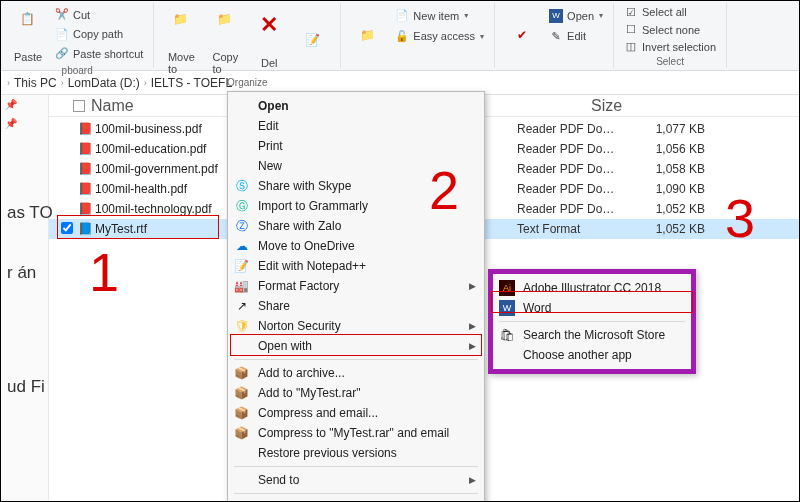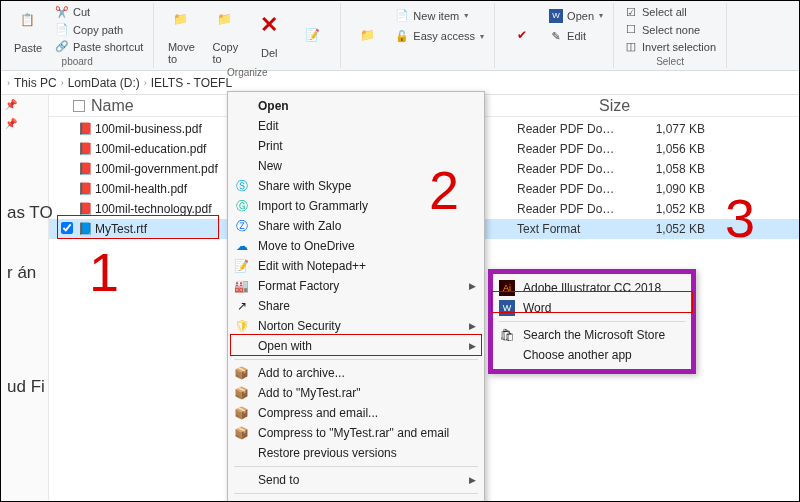--- a/index.html
+++ b/index.html
@@ -5,40 +5,40 @@
 * { margin: 0; padding: 0; box-sizing: border-box; font-family: "Segoe UI", Tahoma, sans-serif; }
 body { background: #fff; width: 800px; height: 502px; overflow: hidden; position: relative; border: 1px solid #000; font-size: 12px; }
 
 
 .ribbon { background: #f5f6f7; border-bottom: 1px solid #dadbdc; height: 70px; display: flex; padding: 2px 0; }
 .ribbon-group { display: flex; flex-direction: column; border-right: 1px solid #e1e1e1; padding: 0 6px; height: 100%; }
 .ribbon-group-inner { display: flex; gap: 2px; flex: 1; }
 .ribbon-group-label { text-align: center; font-size: 10px; color: #666; padding-bottom: 1px; }
 .ribbon-big { display: flex; flex-direction: column; align-items: center; justify-content: center; width: 42px; padding: 2px; cursor: default; }
 .ribbon-big .ico { width: 28px; height: 28px; display: flex; align-items: center; justify-content: center; }
-.ribbon-big .lbl { font-size: 11px; color: #444; margin-top: 8px; }
+.ribbon-big .lbl { font-size: 11px; color: #444; margin-top: 18px; }
 .ribbon-col { display: flex; flex-direction: column; justify-content: space-evenly; padding: 0 2px; }
 .ribbon-small { display: flex; align-items: center; gap: 4px; font-size: 11px; color: #444; padding: 1px 2px; cursor: default; white-space: nowrap; }
 .ribbon-small .ico { width: 14px; height: 14px; display: flex; align-items: center; justify-content: center; }
 .chev { font-size: 8px; color: #666; margin-left: 1px; }
 
 
 .breadcrumb { height: 24px; display: flex; align-items: center; padding: 0 6px; border-bottom: 1px solid #e1e1e1; font-size: 12px; color: #333; gap: 4px; }
 .breadcrumb .sep { color: #888; font-size: 9px; }
 
 
 .content { display: flex; height: calc(100% - 94px); position: relative; }
 .sidebar { width: 48px; border-right: 1px solid #e8e8e8; background: #fafafa; }
 .pin { color: #888; font-size: 10px; padding: 4px; }
 .sidebar-item { font-size: 17px; color: #333; padding: 4px 6px; white-space: nowrap; }
 
 .main { flex: 1; }
 .col-header { display: flex; border-bottom: 1px solid #e8e8e8; font-size: 16px; color: #555; height: 22px; align-items: center; }
 .hdr-name { flex: 1; padding-left: 24px; display: flex; align-items: center; gap: 6px; }
-.hdr-size { width: 120px; position: absolute; right: 80px; margin-left: 32px; }
+.hdr-size { width: 120px; position: absolute; right: 88px; margin-left: 32px; }
 
 .file-list { padding-top: 2px; }
 .file-row { display: flex; align-items: center; height: 20px; padding-left: 12px; font-size: 12px; color: #222; }
 .file-row .cb { width: 16px; }
 .file-row .ficon { width: 18px; display: flex; align-items: center; justify-content: center; }
 .file-row.selected { background: #cce8ff; }
 .selbox { position: absolute; border: 1.5px solid #d90000; }
 
 
 .right-cols { position: absolute; right: 94px; top: 0; font-size: 12px; color: #333; }

